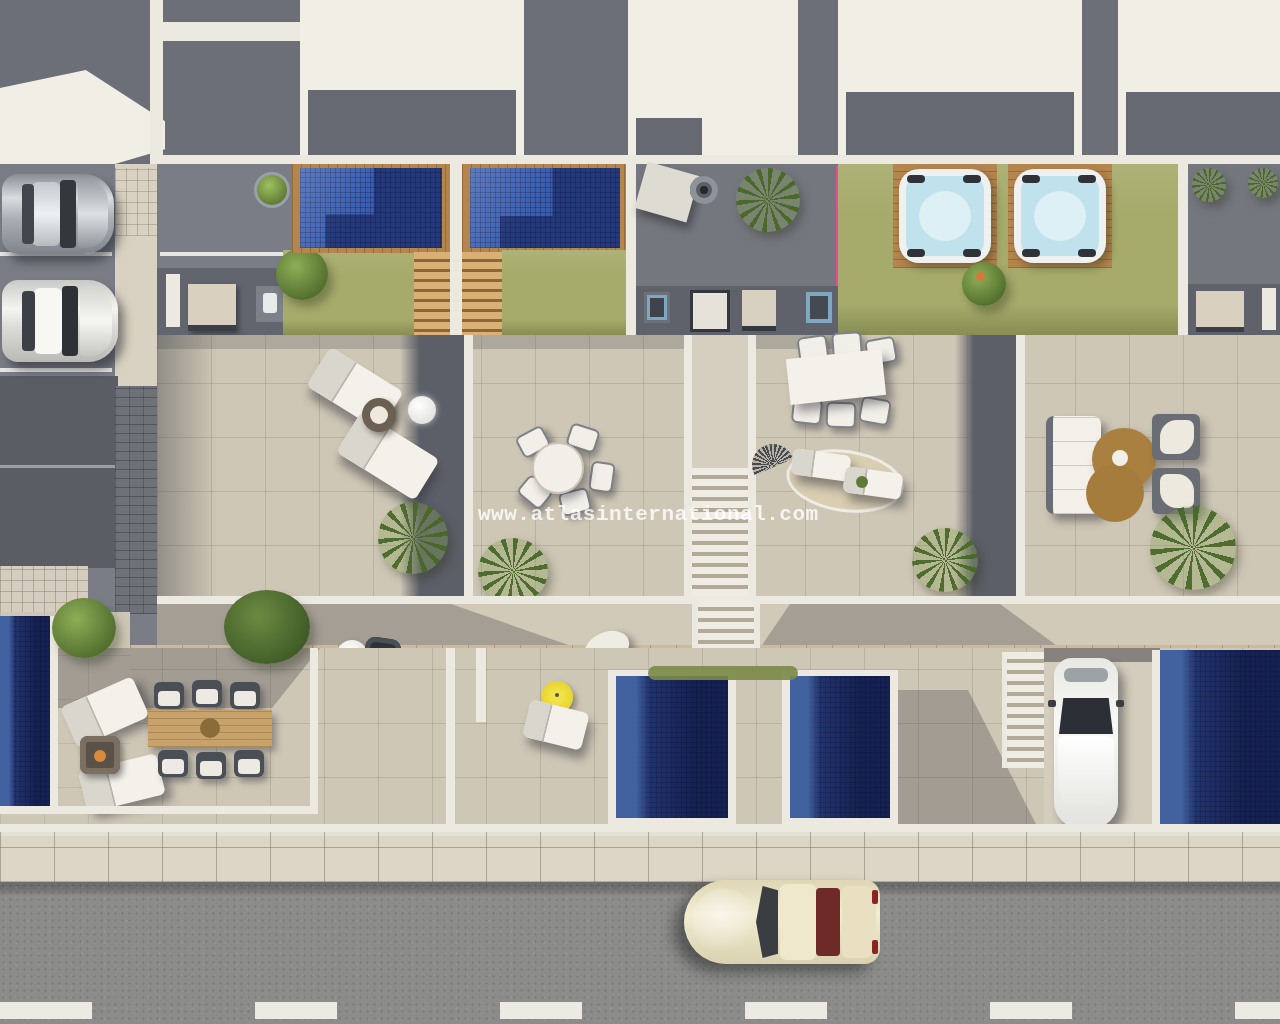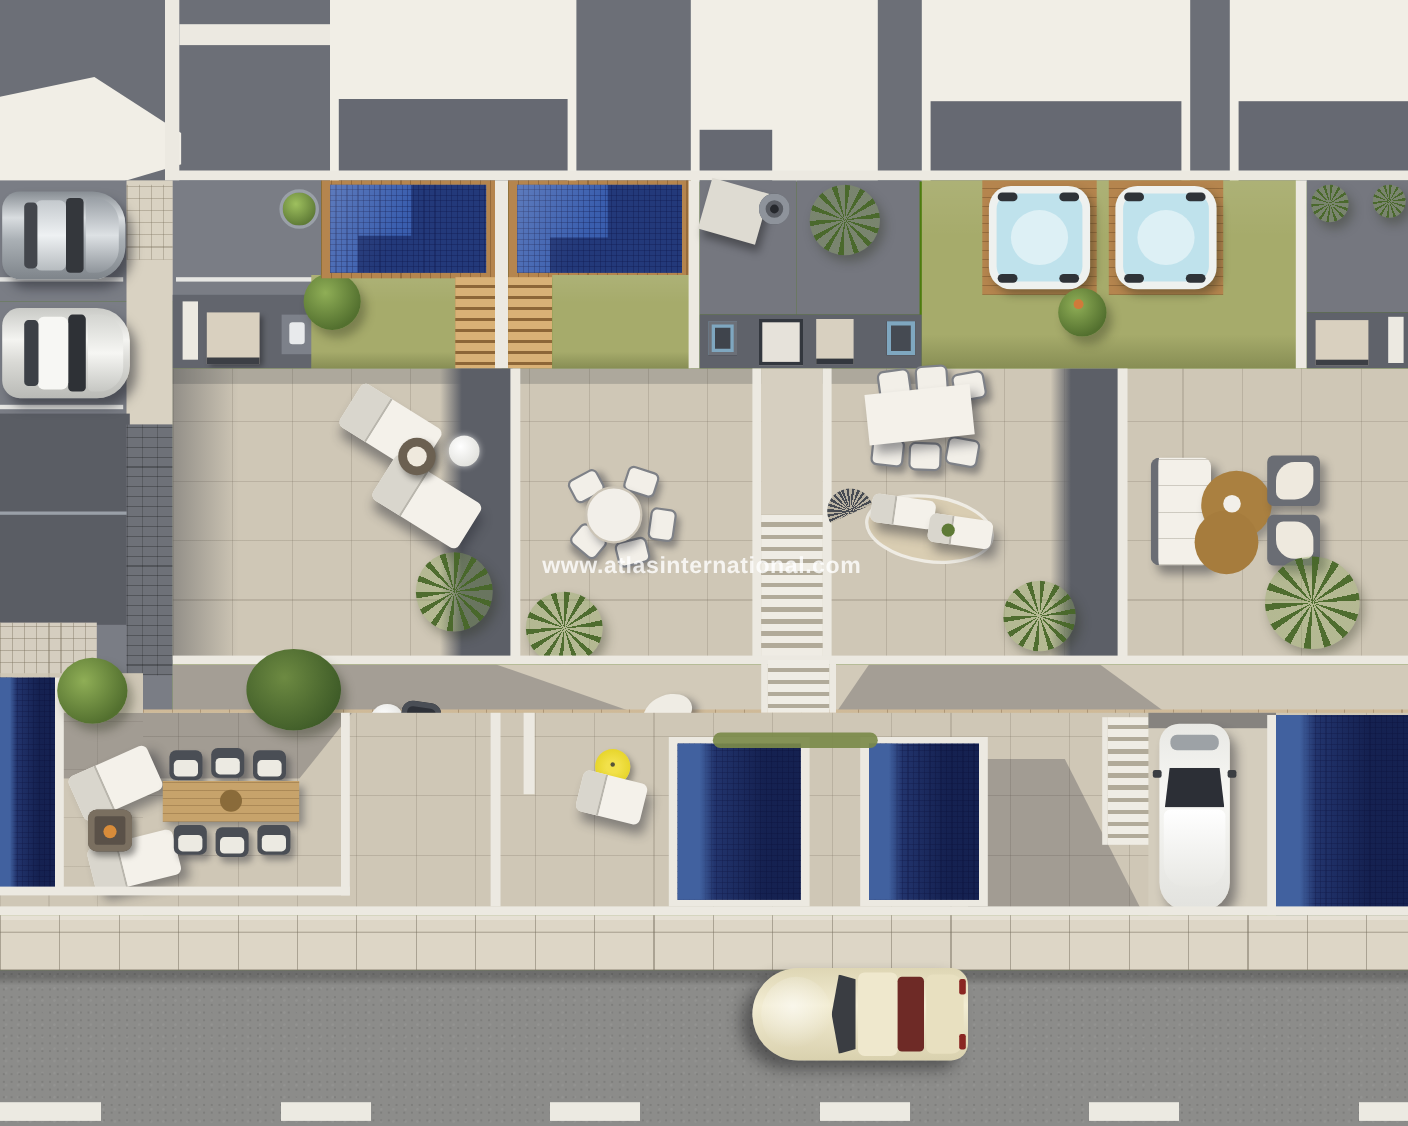--- a/index.html
+++ b/index.html
@@ -1,17 +1,17 @@
 <!DOCTYPE html>
 <html><head>
 <meta charset="utf-8">
 <style>
   html,body{margin:0;padding:0;background:#555;}
   #stage{position:relative;width:1280px;height:1024px;overflow:hidden;
-         font-family:Liberation Sans, sans-serif;background:#4d7c0f;}
+         font-family:Liberation Mono, monospace;background:#ec4899;}
   .a{position:absolute;}
   
   .tile{background-image:
      repeating-linear-gradient(90deg, rgba(110,100,85,.22) 0 1px, transparent 1px 54px),
      repeating-linear-gradient(0deg,  rgba(110,100,85,.22) 0 1px, transparent 1px 54px);}
   .tileL{background-image:
      repeating-linear-gradient(90deg, rgba(110,100,85,.15) 0 1px, transparent 1px 44px),
      repeating-linear-gradient(0deg,  rgba(110,100,85,.15) 0 1px, transparent 1px 44px);}
   .poolblue{background-color:#3a5eae;background-image:
      linear-gradient(115deg, rgba(255,255,255,.18) 0%, rgba(255,255,255,0) 45%),

